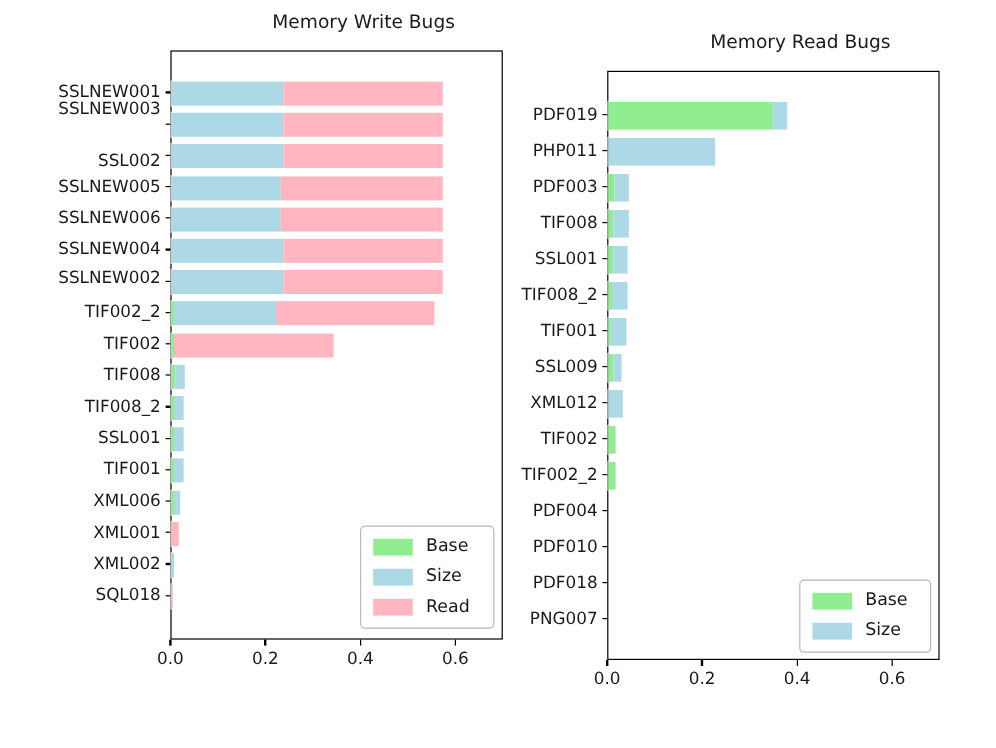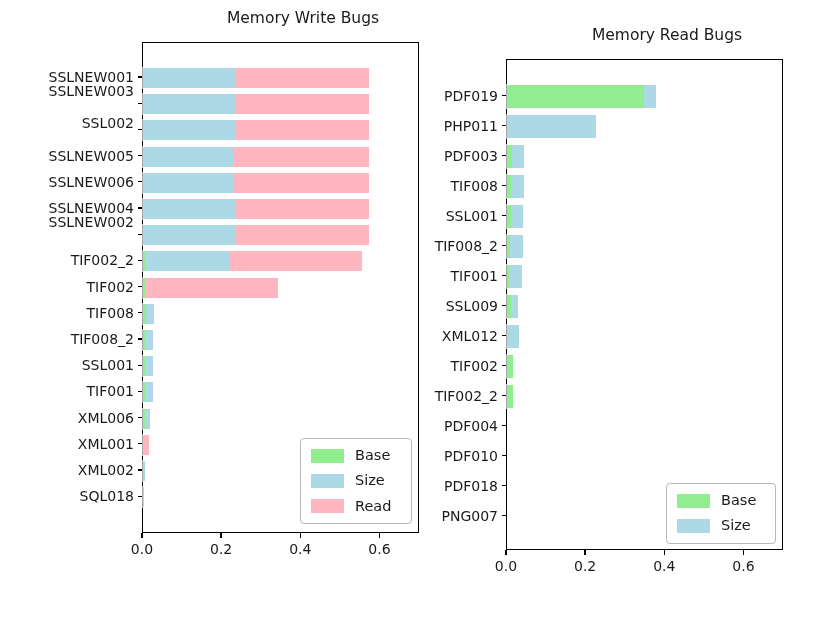--- a/index.html
+++ b/index.html
@@ -121,29 +121,29 @@
         </div>
         <div class="bar-stack" style="top: 444.2px; height: 20px;">
           <div class="bar-seg" style="width: 1.18714px; background: rgb(255, 182, 193);"></div>
         </div>
       </div>
   <div class="ytick" style="top: 34.3px;"></div>
       <div class="ytick-label" style="top: 35px;">SSLNEW001</div>
       <div class="ytick" style="top: 60.5px;"></div>
       <div class="ytick-label" style="top: 49px;">SSLNEW003</div>
       <div class="ytick" style="top: 86.7px;"></div>
-      <div class="ytick-label" style="top: 81px;">SSL002</div>
+      <div class="ytick-label" style="top: 92px;">SSL002</div>
       <div class="ytick" style="top: 112.9px;"></div>
       <div class="ytick-label" style="top: 113.6px;">SSLNEW005</div>
       <div class="ytick" style="top: 139.1px;"></div>
       <div class="ytick-label" style="top: 139.8px;">SSLNEW006</div>
       <div class="ytick" style="top: 165.3px;"></div>
       <div class="ytick-label" style="top: 166px;">SSLNEW004</div>
       <div class="ytick" style="top: 191.5px;"></div>
-      <div class="ytick-label" style="top: 180px;">SSLNEW002</div>
+      <div class="ytick-label" style="top: 190px;">SSLNEW002</div>
       <div class="ytick" style="top: 217.7px;"></div>
       <div class="ytick-label" style="top: 218.4px;">TIF002_2</div>
       <div class="ytick" style="top: 243.9px;"></div>
       <div class="ytick-label" style="top: 244.6px;">TIF002</div>
       <div class="ytick" style="top: 270.1px;"></div>
       <div class="ytick-label" style="top: 270.8px;">TIF008</div>
       <div class="ytick" style="top: 296.3px;"></div>
       <div class="ytick-label" style="top: 297px;">TIF008_2</div>
       <div class="ytick" style="top: 322.5px;"></div>
       <div class="ytick-label" style="top: 323.2px;">SSL001</div>

